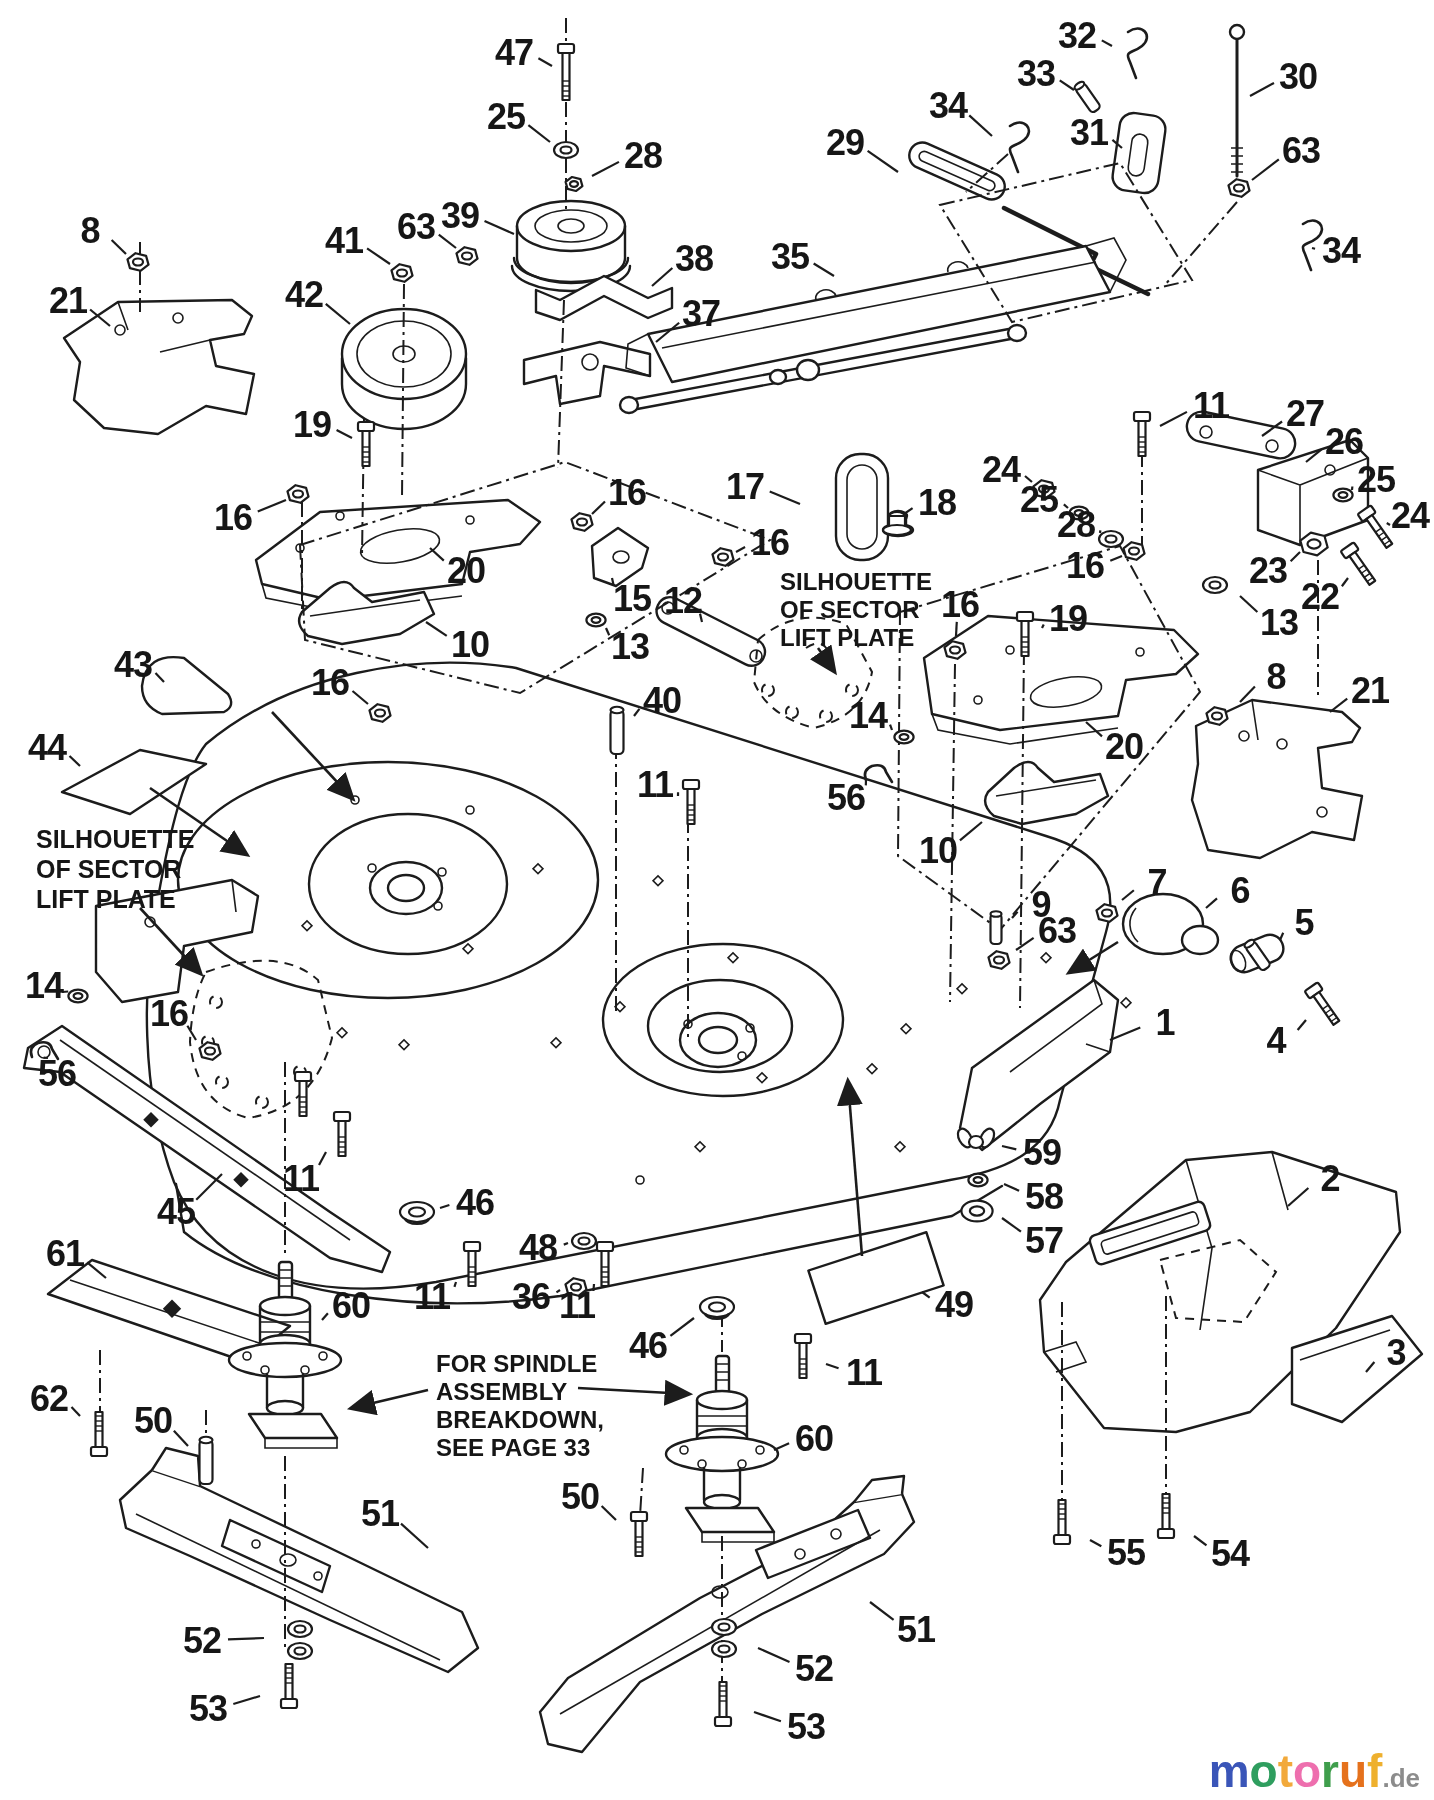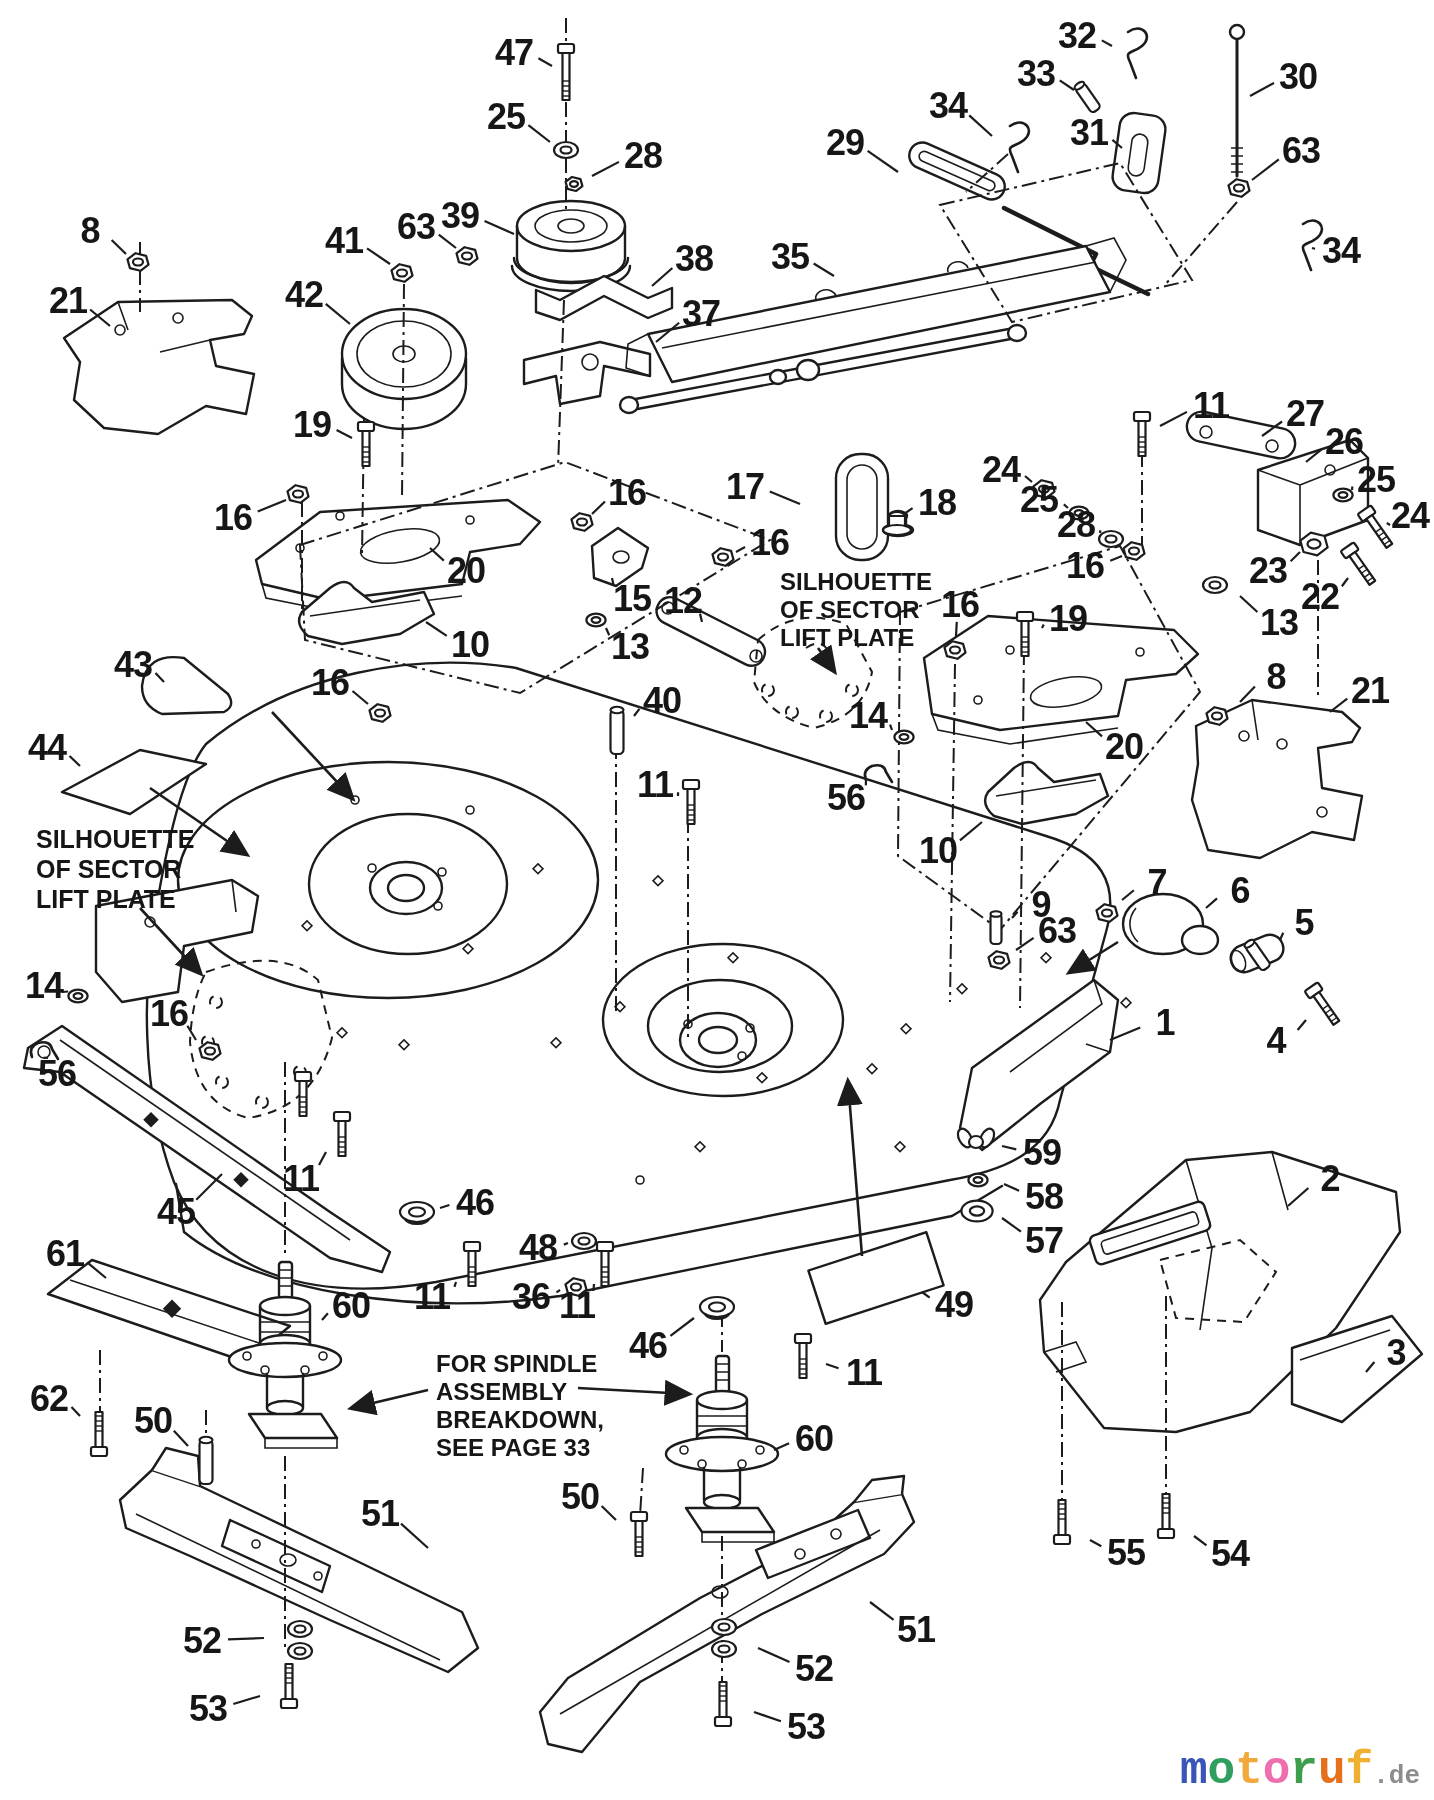--- a/index.html
+++ b/index.html
@@ -8,21 +8,21 @@
   svg{position:absolute;left:0;top:0;}
   svg *{vector-effect:none;}
   .ln{stroke:#1c1c1c;stroke-width:2.4;fill:none;stroke-linejoin:round;stroke-linecap:round;}
   .fw{stroke:#1c1c1c;stroke-width:2.4;fill:#ffffff;stroke-linejoin:round;}
   .thin{stroke:#1c1c1c;stroke-width:1.6;fill:none;}
   .dashdot{stroke:#1c1c1c;stroke-width:2;fill:none;stroke-dasharray:15 5 3 5;}
   .dashed{stroke:#1c1c1c;stroke-width:2;fill:none;stroke-dasharray:9 7;}
   .callout-text{font-family:"Liberation Sans",sans-serif;font-weight:700;font-size:36px;
                 fill:#161616;letter-spacing:-1px;}
   .note-text{font-family:"Liberation Sans",sans-serif;font-weight:700;fill:#161616;}
-  #watermark{position:absolute;right:10px;bottom:6px;font-family:Liberation Mono, monospace;
+  #watermark{position:absolute;right:10px;bottom:6px;font-family:Liberation Sans, sans-serif;
              font-weight:700;font-size:46px;letter-spacing:0px;line-height:1;}
   #watermark .de{font-size:26px;font-weight:700;}
 </style>
 </head>
 <body>
 <div id="stage">
 
 <svg id="art" width="1434" height="1800" viewBox="0 0 1434 1800">
   <defs>
     <marker id="ah" markerWidth="12" markerHeight="10" refX="9" refY="5" orient="auto">

